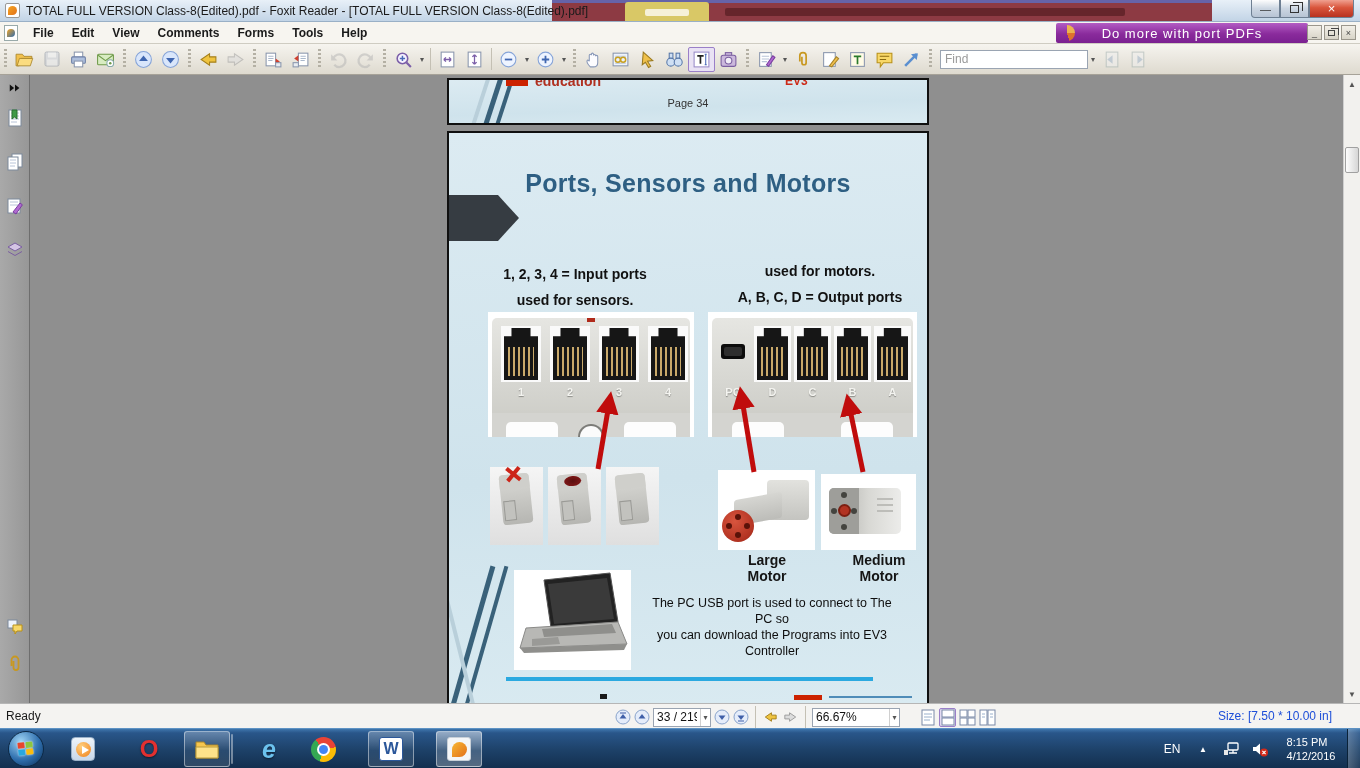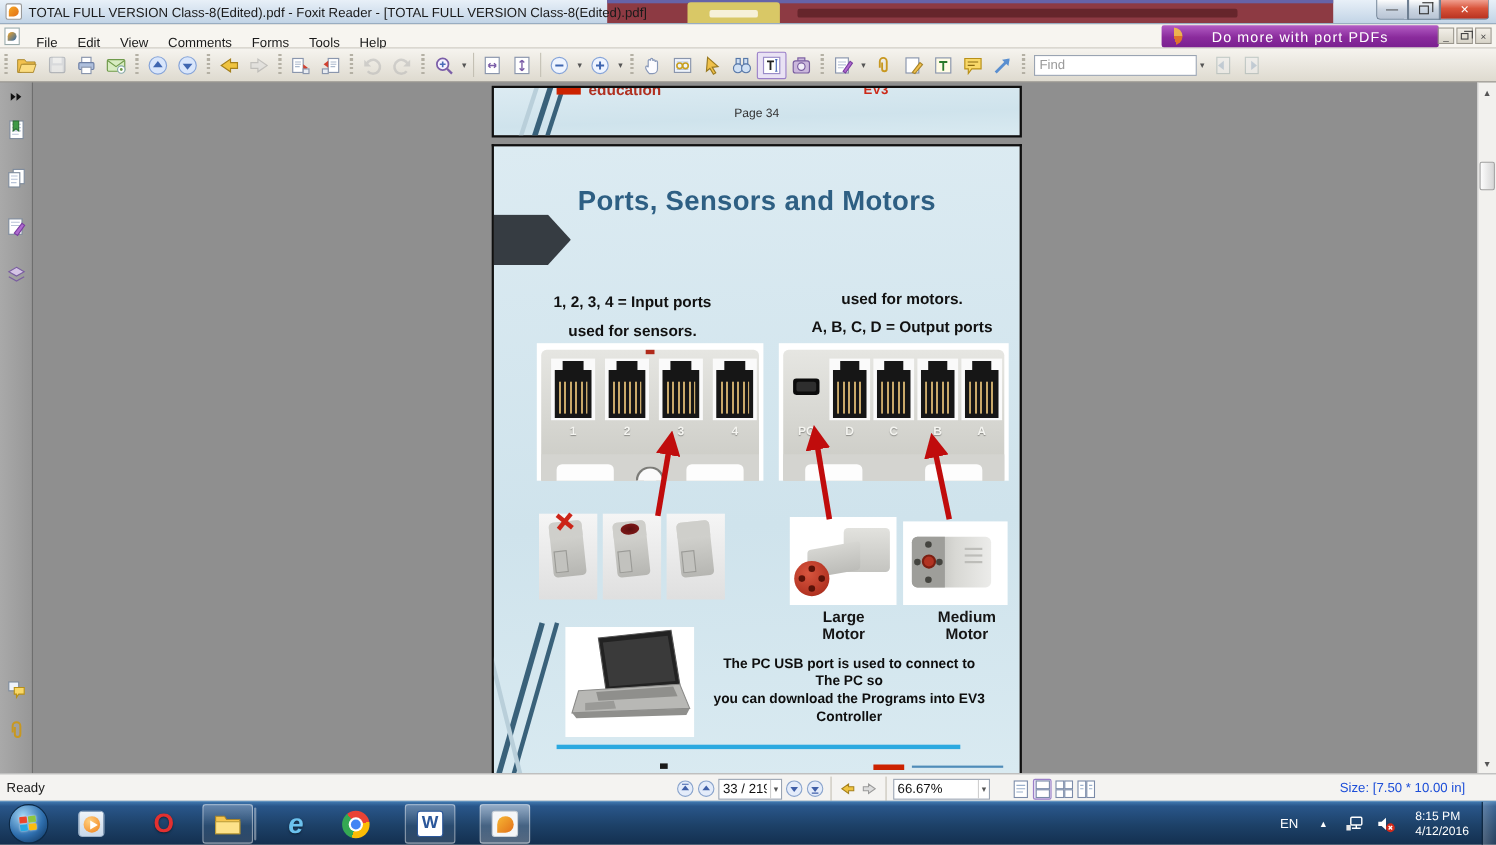--- a/index.html
+++ b/index.html
@@ -23,21 +23,21 @@
     font-size:11px; color:#333; background:linear-gradient(#fdfdfd,#ccd6e2 50%,#b8c4d4); }
   .capbtn.min { border-radius:0 0 0 4px; }
   .capbtn.close { width:45px; background:linear-gradient(#f0a090,#d9553c 45%,#b83220); color:#fff; border-radius:0 0 4px 0; font-size:13px; }
   .g-restore { width:9px; height:8px; border:1px solid currentColor; position:relative; }
   .g-restore::before { content:""; position:absolute; left:2px; top:-4px; width:9px; height:8px; border:1px solid currentColor; border-bottom:none; border-left:none; }
 
   
   .menurow { position:absolute; left:0; top:22px; width:1360px; height:22px; background:#f7f5f0; border-bottom:1px solid #cfccc2; }
   .menu-ico { position:absolute; left:4px; top:3px; width:14px; height:16px; background:#fff; border:1px solid #9aa; }
   .menu-ico i { position:absolute; left:2px; top:3px; width:8px; height:8px; background:linear-gradient(135deg,#f5a623,#2a6ab0); border-radius:50% 50% 50% 0; }
-  .menus { position:absolute; left:24px; top:0; display:flex; height:28px; align-items:flex-end; }
+  .menus { position:absolute; left:24px; top:0; display:flex; height:28px; align-items:flex-start;font-weight:bold; }
   .menu-item { padding:0 9px; font-size:12px; color:#1a1a1a; line-height:22px; }
   .banner { position:absolute; left:1056px; top:1px; width:252px; height:20px; border-radius:2px;
     background:linear-gradient(#b35cc4,#8a2b9c 55%,#7a2090); display:flex; align-items:center; justify-content:center;
     color:#fff; font-size:13px; letter-spacing:1px; }
   .banner .swirl { position:absolute; left:3px; top:2px; width:16px; height:16px; border-radius:50%;
     background:conic-gradient(#f5c044 0 25%, #e87a20 25% 45%, transparent 45%); opacity:.9; }
   .child-caps { position:absolute; right:4px; top:3px; display:flex; gap:2px; }
   .ccap { width:15px; height:15px; background:linear-gradient(#f2efe8,#d8d4c8); border:1px solid #9a968c; font-size:9px; color:#444;
     display:flex; align-items:center; justify-content:center; }
   .g-restore.small { width:7px; height:6px; } .g-restore.small::before { left:2px; top:-3px; width:7px; height:6px; }
@@ -113,21 +113,21 @@
   .hole { position:absolute; width:6px; height:6px; border-radius:50%; background:#5a1208; }
   .mm-body { position:absolute; left:8px; top:14px; width:72px; height:46px; border-radius:5px;
     background:linear-gradient(90deg,#a9a9a5,#d8d8d4 55%,#ececea); }
   .mm-face { position:absolute; left:0; top:0; width:30px; height:46px; background:#9e9e9a; border-radius:5px 0 0 5px; }
   .mm-red { position:absolute; left:9px; top:16px; width:13px; height:13px; border-radius:50%; background:#b23322; border:2px solid #7c1f12; }
   .hole.dark { background:#44443f; }
   .vent { position:absolute; width:16px; height:2px; background:#bdbdb9; }
   .mlabel { position:absolute; top:419px; text-align:center; font-size:14px; font-weight:bold; color:#151515; line-height:16px; }
 
   .laptop { position:absolute; left:65px; top:437px; width:117px; height:100px; background:#fff; }
-  .usbcap { position:absolute; left:198px; top:462px; width:250px; text-align:center; font-size:12.5px; font-weight:bold; color:#0e0e0e; line-height:16px; }
+  .usbcap { position:absolute; left:198px; top:462px; width:250px; text-align:center; font-size:12.5px; font-weight:normal; color:#0e0e0e; line-height:16px; }
   .blue-rule { position:absolute; left:57px; top:544px; width:367px; height:4px; background:#2ba9e0; }
   .f-dot { position:absolute; left:151px; top:561px; width:7px; height:5px; background:#1a1a1a; }
   .f-red { position:absolute; left:345px; top:562px; width:28px; height:5px; background:#cc2200; }
   .f-line { position:absolute; left:380px; top:563px; width:83px; height:2px; background:#4f8cb8; }
   .arrow-svg { position:absolute; left:0; top:0; width:482px; height:572px; pointer-events:none; }
 
   
   .statusbar { position:absolute; left:0; top:703px; width:1360px; height:25px; background:#f4f3f1; border-top:1px solid #b6b6b6; }
   .sb-ready { position:absolute; left:6px; top:5px; font-size:12px; color:#1a1a1a; }
   .nav-cluster { position:absolute; left:615px; top:2px; display:flex; align-items:center; gap:3px; }

